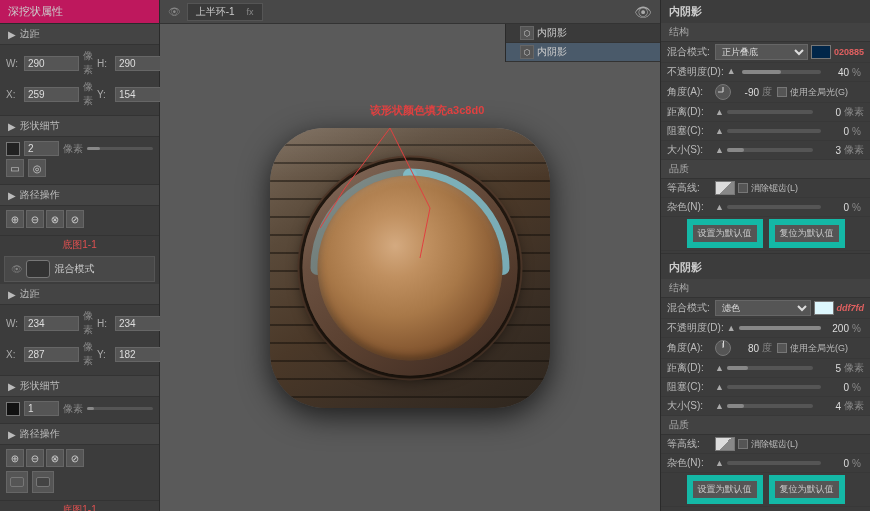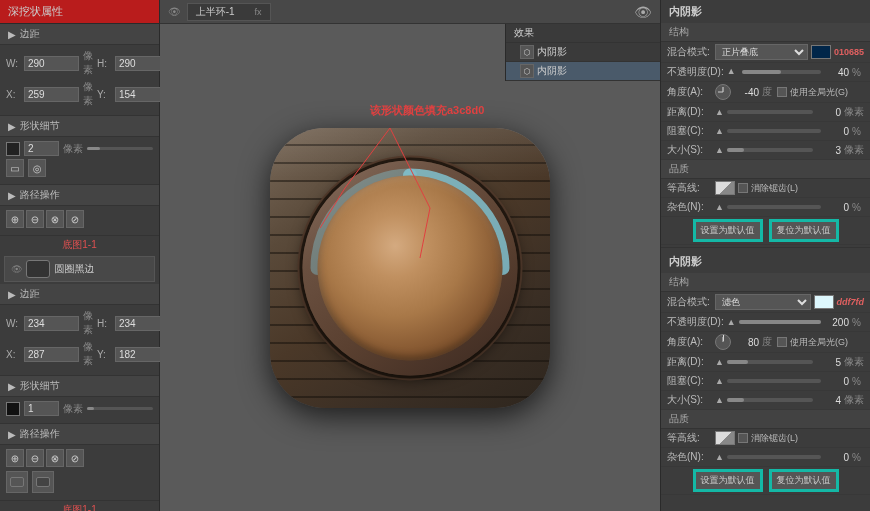--- a/index.html
+++ b/index.html
@@ -18,21 +18,21 @@
     .left-panel {
       width: 160px;
       background: #3c3c3c;
       border-right: 1px solid #2a2a2a;
       display: flex;
       flex-direction: column;
       flex-shrink: 0;
     }
 
     .panel-title {
-      background: #b91c1c;
+      background: #be185d;
       padding: 4px 8px;
       font-size: 11px;
       color: #ccc;
       border-bottom: 1px solid #2a2a2a;
       display: flex;
       align-items: center;
       gap: 4px;
     }
 
     .section-header {
@@ -241,21 +241,21 @@
 
     .rp-slider {
       flex: 1;
       height: 3px;
       background: #555;
       border-radius: 2px;
     }
 
     .rp-btn {
       background: #555;
-      border: 3px solid #14b8a6;
+      border: 6px solid #14b8a6;
       color: #ccc;
       font-size: 9px;
       padding: 2px 5px;
       cursor: pointer;
     }
 
     .rp-divider {
       height: 1px;
       background: #333;
       margin: 2px 0;
@@ -372,21 +372,21 @@
       <div class="icon-btn">⊗</div>
       <div class="icon-btn">⊘</div>
     </div>
   </div>
 
   <div class="red-text">底图1-1</div>
 
   <div class="layer-item">
     <div style="font-size:9px;color:#888;">👁</div>
     <div class="layer-thumbnail" style="background:#333;border-radius:3px;"></div>
-    <span style="font-size:10px;color:#ccc;">圆圈黑边</span>
+    <span style="font-size:10px;color:#ccc;">混合模式</span>
   </div>
 
   <div class="section-header">
     <span>▶</span>
     <span>边距</span>
   </div>
   <div class="section-content">
     <div class="row">
       <span class="label-sm">W:</span>
       <input class="input-sm" value="234" style="">
@@ -441,31 +441,28 @@
     </div>
   </div>
 
   <div class="red-text">底图1-1</div>
 </div>
 
 <div class="canvas-area">
 
   <div style="position:absolute;top:0;left:0;right:0;height:24px;background:#484848;display:flex;align-items:center;padding:0 8px;gap:6px;border-bottom:1px solid #333;z-index:10;">
     <div style="font-size:10px;color:#888;">👁</div>
-    <div style="display:flex;align-items:center;gap:20px;background:#3a3a3a;border:1px solid #555;padding:1px 8px;font-size:10px;color:#ccc;">
+    <div style="display:flex;align-items:center;gap:12px;background:#3a3a3a;border:1px solid #555;padding:1px 8px;font-size:10px;color:#ccc;">
       <span>上半环-1</span>
       <span style="color:#888;font-size:9px;">fx</span>
     </div>
     <div style="position:absolute;right:8px;top:4px;font-size:14px;color:#aaa;cursor:pointer;">👁</div>
   </div>
 
   <div style="position:absolute;top:24px;right:0;width:155px;background:#3a3a3a;border-left:1px solid #2a2a2a;font-size:10px;z-index:5;">
-    <div class="eff-row">
-      <span style="margin-left:4px;">效果</span>
-    </div>
     <div class="eff-row" style="padding-left:14px;">
       <div class="eff-icon">⬡</div>
       <span>内阴影</span>
     </div>
     <div class="eff-row" style="padding-left:14px;background:#4a5a6a;">
       <div class="eff-icon">⬡</div>
       <span>内阴影</span>
     </div>
   </div>
 
@@ -524,39 +521,39 @@
   <div class="rp-section-title">内阴影</div>
 
   <div class="rp-section-sub">结构</div>
 
   <div class="rp-row">
     <span class="rp-label">混合模式:</span>
     <select class="rp-select">
       <option>正片叠底</option>
     </select>
     <div class="rp-color" style="background:#012649;"></div>
-    <span style="color:#e06060;font-size:9px;font-weight:bold;">010685</span>
+    <span style="color:#e06060;font-size:9px;font-weight:bold;">020885</span>
   </div>
 
   <div class="rp-row">
     <span class="rp-label">不透明度(D):</span>
     <div style="width:12px;height:12px;border:none;font-size:9px;color:#aaa;">▲</div>
     <div class="rp-slider" style="position:relative;height:4px;">
       <div style="width:50%;height:100%;background:#888;border-radius:2px;"></div>
     </div>
     <span class="rp-value">40</span>
     <span class="rp-unit">%</span>
   </div>
 
   <div class="rp-row">
     <span class="rp-label">角度(A):</span>
     <div class="angle-dial" style="transform:rotate(-90deg);">
       <div style="position:absolute;top:50%;left:50%;width:5px;height:1px;background:#ddd;transform-origin:0 50%;transform:rotate(0deg) translateY(-50%);"></div>
     </div>
-    <span class="rp-value">-40</span>
+    <span class="rp-value">-90</span>
     <span class="rp-unit">度</span>
     <div class="rp-checkbox"></div>
     <span style="font-size:9px;color:#bbb;">使用全局光(G)</span>
   </div>
 
   <div class="rp-row">
     <span class="rp-label">距离(D):</span>
     <div style="font-size:9px;color:#aaa;">▲</div>
     <div class="rp-slider" style="height:4px;">
       <div style="width:0%;height:100%;background:#888;border-radius:2px;"></div>

